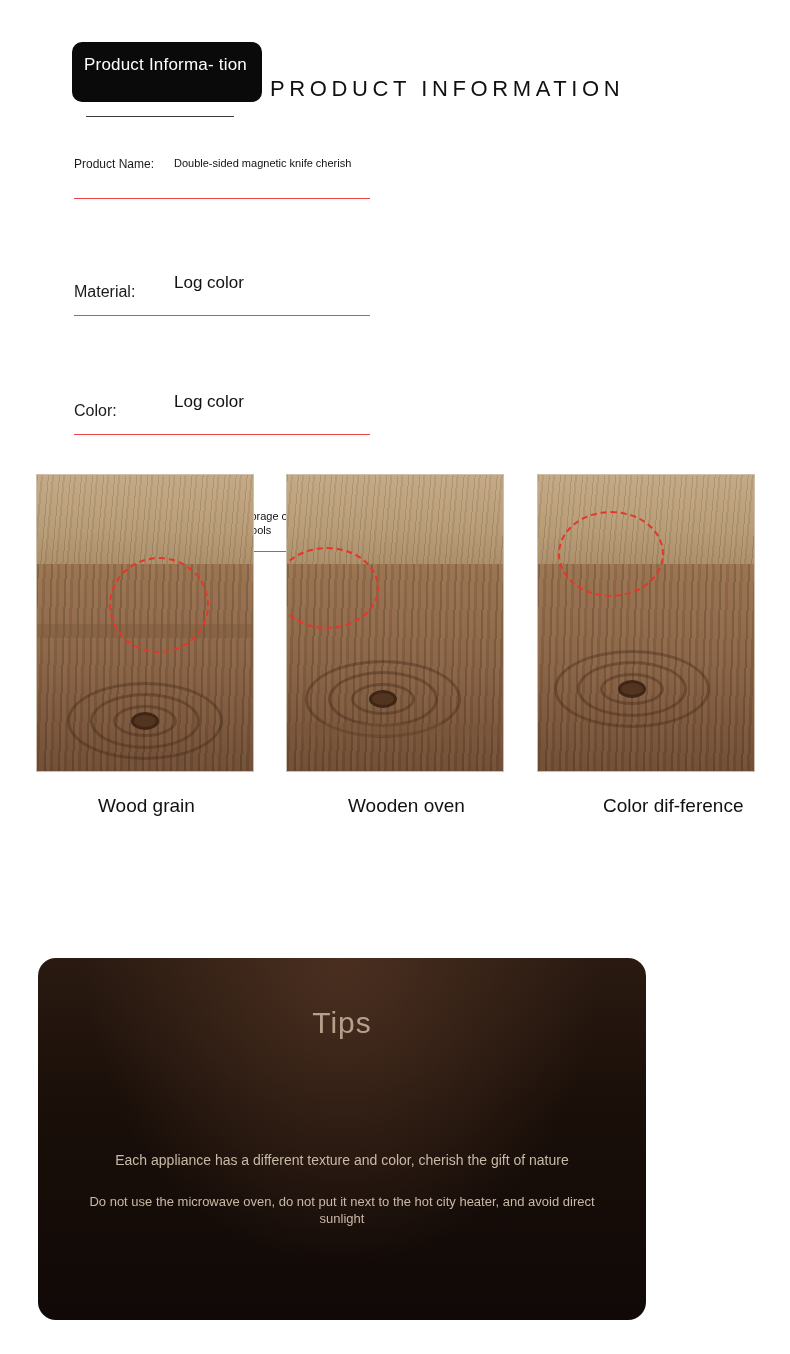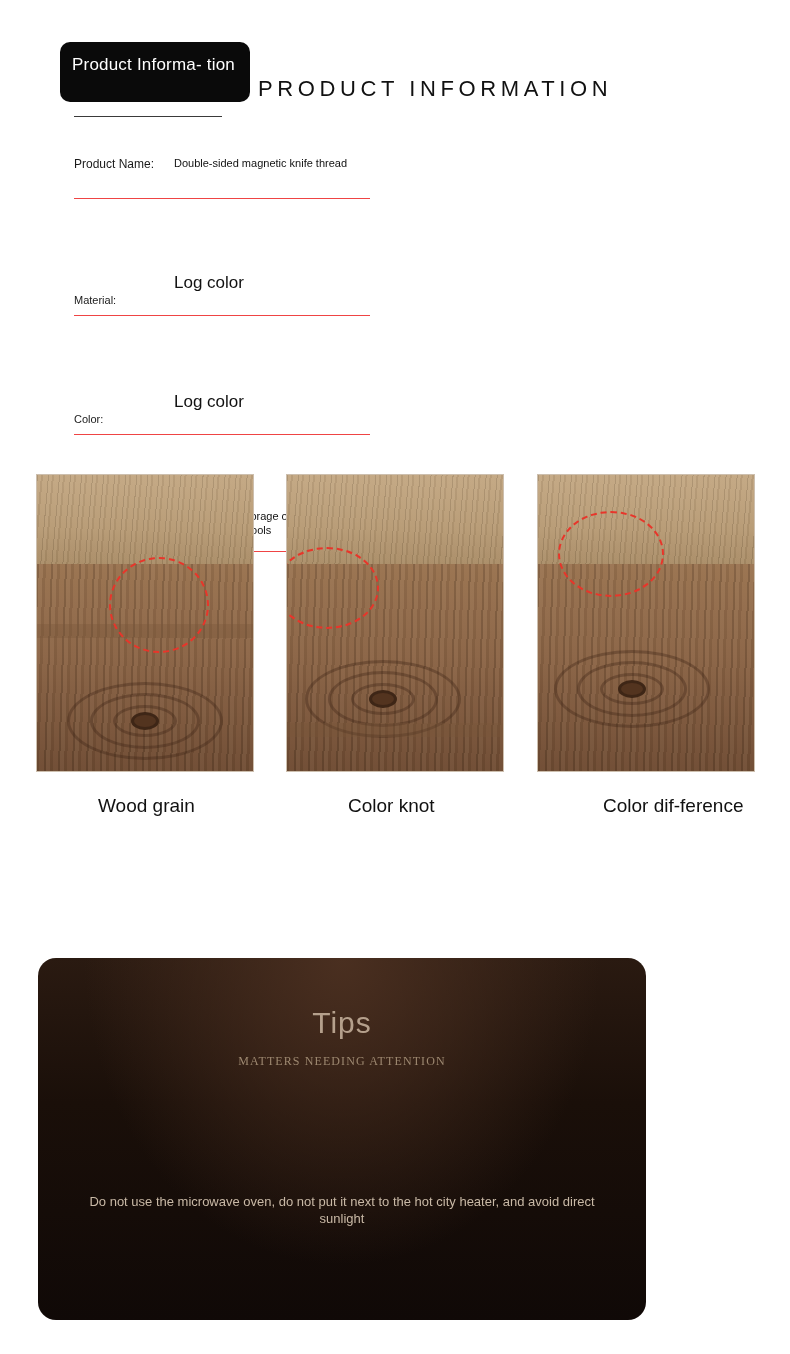--- a/index.html
+++ b/index.html
@@ -12,21 +12,21 @@
     background: #ffffff;
     font-family: "Liberation Sans", sans-serif;
     color: #111111;
     overflow: hidden;
     position: relative;
   }
 
   
   .header-area {
     position: absolute;
-    left: 0;
+    left: 12px;
     top: 0;
     width: 626px;
     height: 400px;
   }
   .badge {
     position: absolute;
     left: 60px;
     top: 42px;
     width: 190px;
     height: 60px;
@@ -81,21 +81,21 @@
     right: 0;
     color: #111111;
   }
   .row0 { top: 0; }
   .row1 { top: 58px; }
   .row2 { top: 118px; }
   .row3 { top: 176px; }
 
   .spec-row.small .spec-label { font-size: 12px; top: 18px; }
   .spec-row.small .spec-value { font-size: 11px; top: 16px; line-height: 14px; }
-  .spec-row.big .spec-label { font-size: 11px; top: 37px; }
+  .spec-row.big .spec-label { font-size: 16px; top: 28px; }
   .spec-row.big .spec-value { font-size: 17px; top: 16px; }
 
   
   .samples {
     position: absolute;
     left: 0;
     top: 474px;
     width: 790px;
     height: 380px;
   }
@@ -236,21 +236,21 @@
 <div class="header-area">
   <div class="badge">Product Informa-
 tion</div>
   <div class="header-title">PRODUCT INFORMATION</div>
   <div class="header-rule"></div>
 </div>
 
 <div class="spec" style="top:140px;">
   <div class="spec-row small row0">
     <div class="spec-label">Product Name:</div>
-    <div class="spec-value">Double-sided magnetic knife thread</div>
+    <div class="spec-value">Double-sided magnetic knife cherish</div>
   </div>
   <div class="spec-row big row1">
     <div class="spec-label">Material:</div>
     <div class="spec-value">Log color</div>
   </div>
   <div class="spec-row big row2">
     <div class="spec-label">Color:</div>
     <div class="spec-value">Log color</div>
   </div>
   <div class="spec-row small row3">
@@ -281,36 +281,36 @@
       <div class="wood-light"></div>
       <div class="wood-dark">
         <div class="knot k1" style="left:18px; top:96px;"></div>
         <div class="knot k2" style="left:41px; top:107px;"></div>
         <div class="knot k3" style="left:64px; top:119px;"></div>
         <div class="knot k4" style="left:82px; top:126px;"></div>
         <div class="band" style="bottom:34px;"></div>
       </div>
       <div class="circle-mark c1"></div>
     </div>
-    <div class="sample-caption">Color knot</div>
+    <div class="sample-caption">Wooden oven</div>
   </div>
 
   <div class="sample s2">
     <div class="sample-img">
       <div class="wood-light"></div>
       <div class="wood-dark">
         <div class="knot k1" style="left:16px; top:86px;"></div>
         <div class="knot k2" style="left:39px; top:97px;"></div>
         <div class="knot k3" style="left:62px; top:109px;"></div>
         <div class="knot k4" style="left:80px; top:116px;"></div>
       </div>
       <div class="circle-mark c2"></div>
     </div>
     <div class="sample-caption">Color dif-ference</div>
   </div>
 
 </div>
 
 <div class="tips">
   <div class="tips-title">Tips</div>
-  <div class="tips-sub">MATTERS NEEDING ATTENTION</div>
+  <div class="tips-line tl1">Each appliance has a different texture and color, cherish the gift of nature</div>
   <div class="tips-line tl2">Do not use the microwave oven, do not put it next to the hot city heater, and avoid direct sunlight</div>
 </div>
 
 </body></html>

